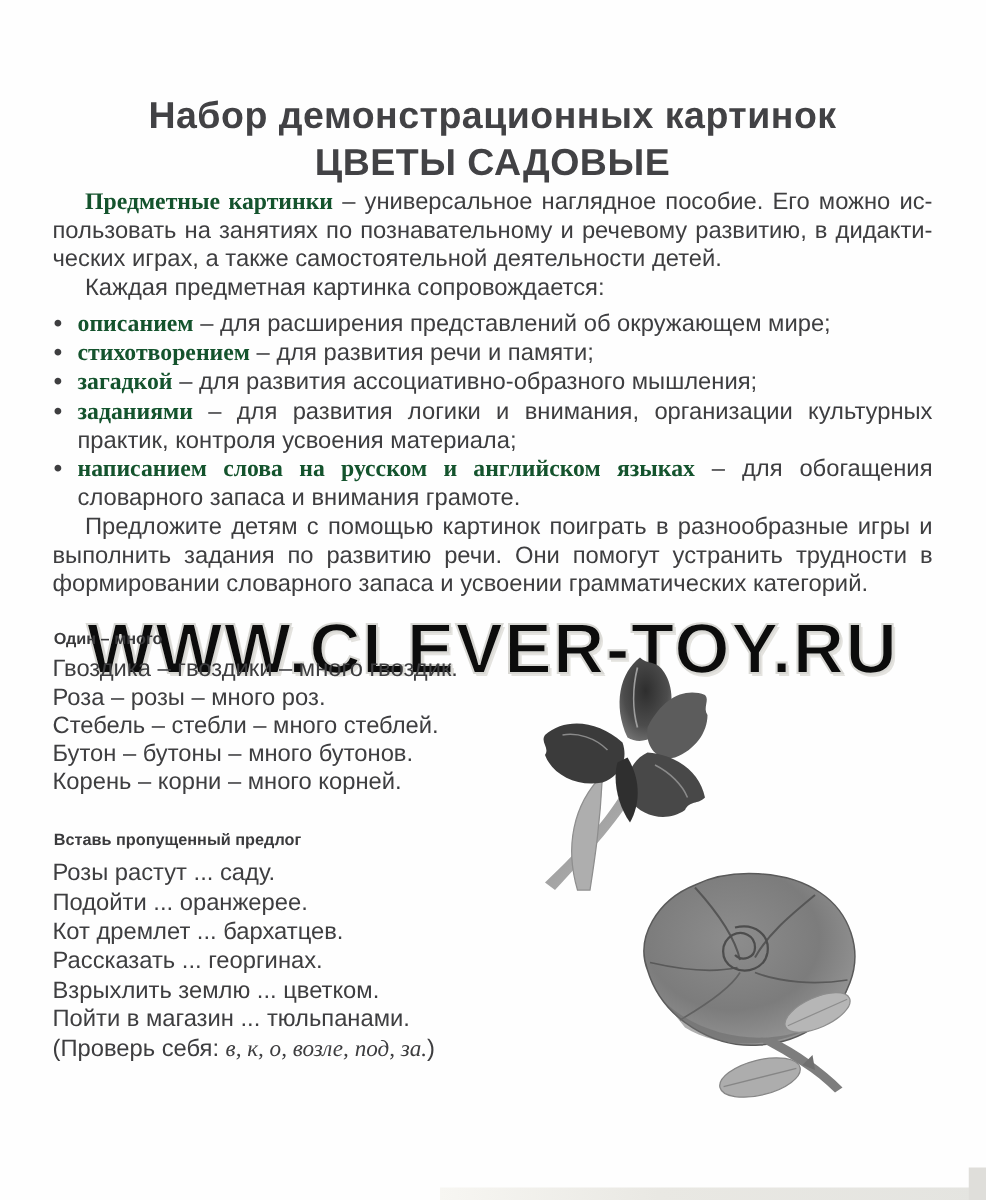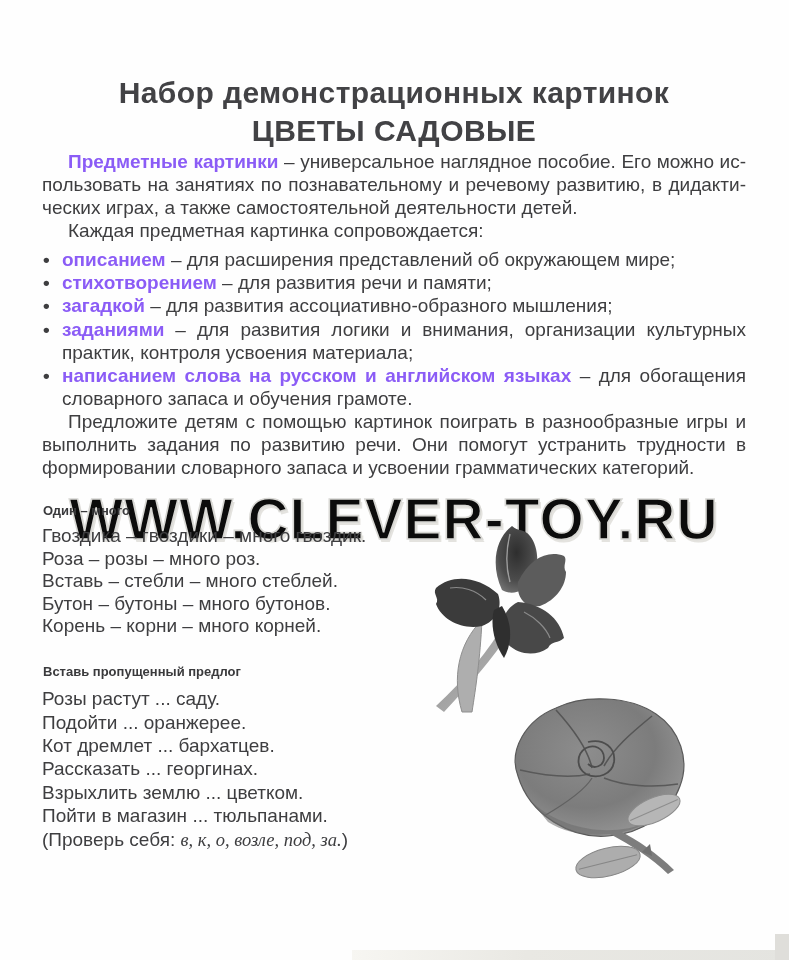--- a/index.html
+++ b/index.html
@@ -60,21 +60,21 @@
     color:#3a3a3c;
   }
   .one-many h2{margin-top:20px;}
   .one-many .lines{margin-top:3px;}
   .one-many .line{line-height:22.4px;}
   .preposition h2{margin-top:23px;}
   .preposition .lines{margin-top:4px;}
   .preposition .line{line-height:23.3px;}
   .check-line{margin:1px 0 0 0;}
   .check-line i{font-family:"Liberation Serif","DejaVu Serif",serif;font-size:18.5px;}
-  b.term{color:#8b5cf6;}
+  b.term{color:#14532d;font-family:Liberation Serif, serif;}
   .watermark{
     position:absolute;
     left:40px;top:444px;width:708px;
     z-index:1;
     font-weight:bold;
     font-size:57px;
     line-height:70px;
     letter-spacing:1px;
     white-space:nowrap;
     text-align:center;
@@ -114,31 +114,31 @@
 
     <p class="para intro"><b class="term">Предметные картинки</b><span> – универсальное наглядное пособие. Его можно ис­пользовать на занятиях по познавательному и речевому развитию, в дидакти­ческих играх, а также самостоятельной деятельности детей.</span></p>
 
     <p class="para accompanied-heading">Каждая предметная картинка сопровождается:</p>
 
     <ul class="accompanied-list">
       <li><span class="bullet">•</span><b class="term">описанием</b><span> – для расширения представлений об окружающем мире;</span></li>
       <li><span class="bullet">•</span><b class="term">стихотворением</b><span> – для развития речи и памяти;</span></li>
       <li><span class="bullet">•</span><b class="term">загадкой</b><span> – для развития ассоциативно-образного мышления;</span></li>
       <li><span class="bullet">•</span><b class="term">заданиями</b><span> – для развития логики и внимания, организации культурных практик, контроля усвоения материала;</span></li>
-      <li><span class="bullet">•</span><b class="term">написанием слова на русском и английском языках</b><span> – для обогащения словарного запаса и обучения грамоте.</span></li>
+      <li><span class="bullet">•</span><b class="term">написанием слова на русском и английском языках</b><span> – для обогащения словарного запаса и внимания грамоте.</span></li>
     </ul>
 
     <p class="para suggest">Предложите детям с помощью картинок поиграть в разнообразные игры и выполнить задания по развитию речи. Они помогут устранить трудности в фор­мировании словарного запаса и усвоении грамматических категорий.</p>
 
     <div class="one-many">
       <h2 class="sec-heading">Один – много</h2>
       <div class="lines">
         <div class="line">Гвоздика – гвоздики – много гвоздик.</div>
         <div class="line">Роза – розы – много роз.</div>
-        <div class="line">Вставь – стебли – много стеблей.</div>
+        <div class="line">Стебель – стебли – много стеблей.</div>
         <div class="line">Бутон – бутоны – много бутонов.</div>
         <div class="line">Корень – корни – много корней.</div>
       </div>
     </div>
 
     <div class="preposition">
       <h2 class="sec-heading">Вставь пропущенный предлог</h2>
       <div class="lines">
         <div class="line">Розы растут ... саду.</div>
         <div class="line">Подойти ... оранжерее.</div>

